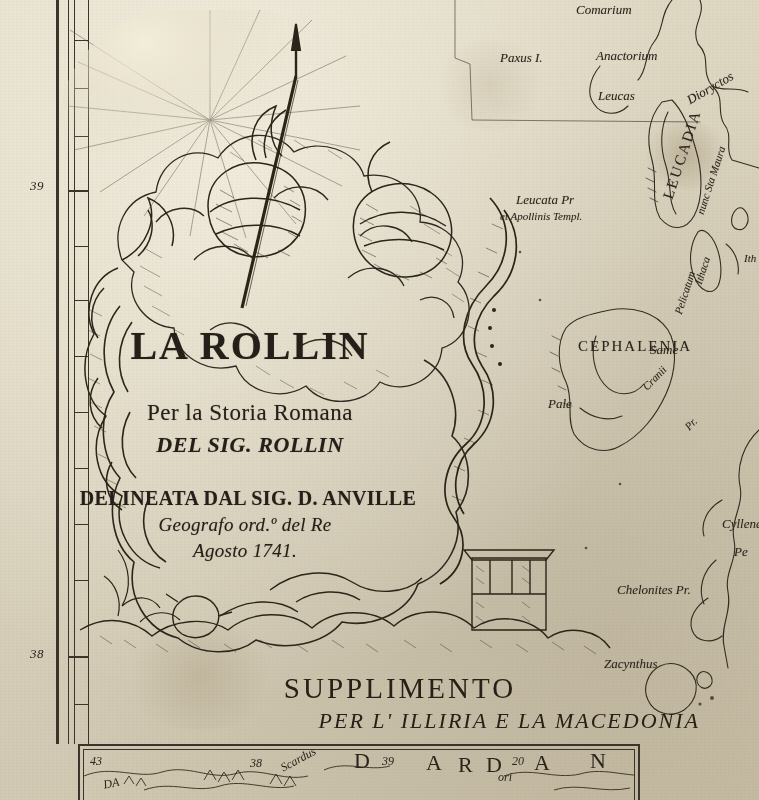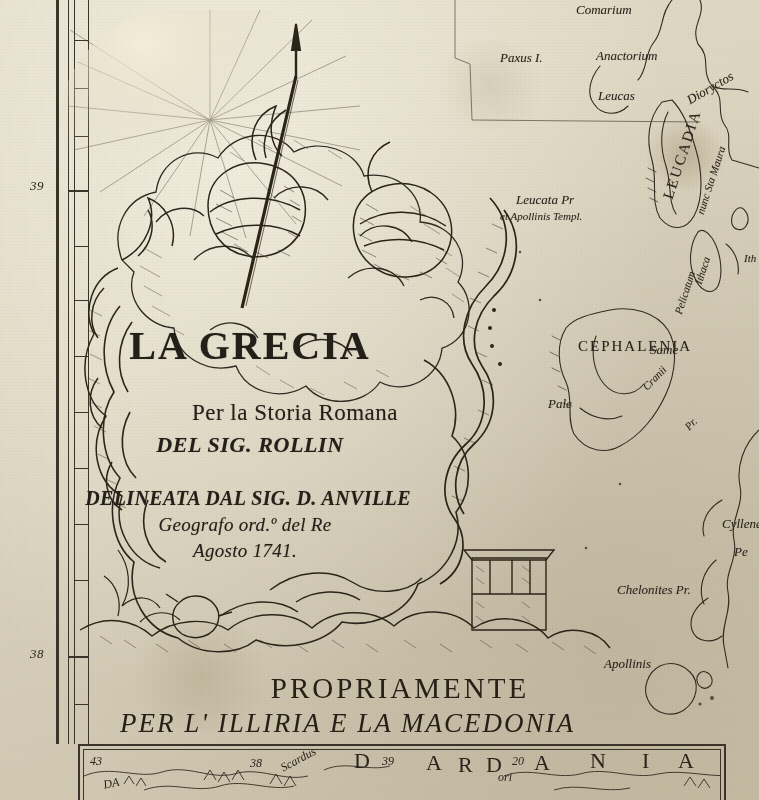--- a/index.html
+++ b/index.html
@@ -90,37 +90,35 @@
     font-style: italic;
     font-weight: 700;
     letter-spacing: 1px;
   }
   #title-sub2 {
     left: 70px;
     top: 400px;
     width: 360px;
     font-size: 23px;
     letter-spacing: .5px;
-    padding-left: 45px;
   }
   #title-sub3 {
     left: 70px;
     top: 432px;
     width: 360px;
     font-size: 22px;
     font-style: italic;
     font-weight: 700;
     letter-spacing: .6px;
   }
   #title-author {
     left: 48px;
     top: 487px;
     width: 400px;
     font-size: 20px;
-    font-style: italic;
     font-weight: 700;
     letter-spacing: .4px;
   }
   #title-role {
     left: 60px;
     top: 514px;
     width: 370px;
     font-size: 19px;
     font-style: italic;
     letter-spacing: .3px;
@@ -144,34 +142,34 @@
     font-size: 29px;
     font-variant: small-caps;
     letter-spacing: 3px;
     color: #262017;
   }
   #supp-line2 {
     position: absolute;
     left: 120px;
     top: 708px;
     width: 580px;
-    text-align: left;
-    font-size: 27px;
+    text-align: right;
+    font-size: 22px;
     font-variant: small-caps;
     font-style: italic;
     letter-spacing: 2px;
     color: #262017;
   }
 
   
   #inset-frame {
     position: absolute;
     left: 78px;
     top: 744px;
-    width: 648px;
+    width: 562px;
     height: 56px;
     border: 2px solid #3a342a;
     border-bottom: none;
     box-sizing: border-box;
   }
   #inset-inner {
     position: absolute;
     inset: 3px 3px 0 3px;
     border: 1px solid #3a342a;
     border-bottom: none;
@@ -413,28 +411,28 @@
       </g>
 
       <g fill="none" stroke="#2b2519" stroke-width="1.2">
         <path d="M58 540 C70 556 72 578 62 596 C76 584 92 586 100 598"></path>
         <path d="M44 566 C56 574 62 590 58 606"></path>
         <path d="M80 612 C92 600 110 600 120 610"></path>
       </g>
     </svg>
   </div>
 
-  <div class="cart-text" id="title-main">LA GRECIA</div>
+  <div class="cart-text" id="title-main">LA ROLLIN</div>
   <div class="cart-text" id="title-sub2">Per la Storia Romana</div>
   <div class="cart-text" id="title-sub3">DEL SIG. ROLLIN</div>
   <div class="cart-text" id="title-author">DELINEATA DAL SIG. D. ANVILLE</div>
   <div class="cart-text" id="title-role">Geografo ord.º del Re</div>
   <div class="cart-text" id="title-date">Agosto 1741.</div>
 
-  <div id="supp-line1">PROPRIAMENTE</div>
+  <div id="supp-line1">SUPPLIMENTO</div>
   <div id="supp-line2">PER L' ILLIRIA E LA MACEDONIA</div>
 
   <div class="mlabel" style="left:576px;top:2px;">Comarium</div>
   <div class="mlabel" style="left:500px;top:50px;">Paxus I.</div>
   <div class="mlabel" style="left:596px;top:48px;">Anactorium</div>
   <div class="mlabel" style="left:598px;top:88px;text-align:right;">Leucas</div>
   <div class="mlabel rot-neg30" style="left:684px;top:94px;">Dioryctos</div>
   <div class="mlabel caps rot-neg70" style="left:660px;top:196px;">LEUCADIA</div>
   <div class="mlabel small rot-neg70" style="left:694px;top:212px;">nunc Sta Maura</div>
   <div class="mlabel" style="left:516px;top:192px;">Leucata Pr</div>
@@ -443,21 +441,21 @@
   <div class="mlabel small" style="left:744px;top:252px;">Ith</div>
   <div class="mlabel small rot-neg70" style="left:672px;top:312px;">Pelicatum</div>
   <div class="mlabel caps" style="left:578px;top:338px;">CEPHALENIA</div>
   <div class="mlabel" style="left:650px;top:342px;">Same</div>
   <div class="mlabel" style="left:548px;top:396px;">Pale</div>
   <div class="mlabel small rot-neg45" style="left:640px;top:384px;">Cranii</div>
   <div class="mlabel small rot-neg45" style="left:682px;top:424px;">Pr.</div>
   <div class="mlabel" style="left:722px;top:516px;">Cyllene</div>
   <div class="mlabel" style="left:734px;top:544px;">Pe</div>
   <div class="mlabel" style="left:617px;top:582px;">Chelonites Pr.</div>
-  <div class="mlabel" style="left:604px;top:656px;">Apollinis</div>
+  <div class="mlabel" style="left:604px;top:656px;">Zacynthus</div>
 
   <div id="inset-frame">
     <div id="inset-inner">
       <svg width="675" height="52" viewBox="0 0 675 52">
         <g fill="none" stroke="#332c22" stroke-width="0.9">
           <path d="M0 26 C28 14 54 30 78 22 C104 14 126 30 150 24 C176 16 198 32 224 26"></path>
           <path d="M60 40 C88 30 110 44 136 36 C160 28 186 42 210 36"></path>
           <path d="M240 20 C262 10 284 22 306 16"></path>
           <path d="M420 26 C446 16 470 30 496 24 C522 16 548 30 574 24 C600 18 630 30 660 24"></path>
           <path d="M470 40 C494 32 520 44 546 38"></path>

